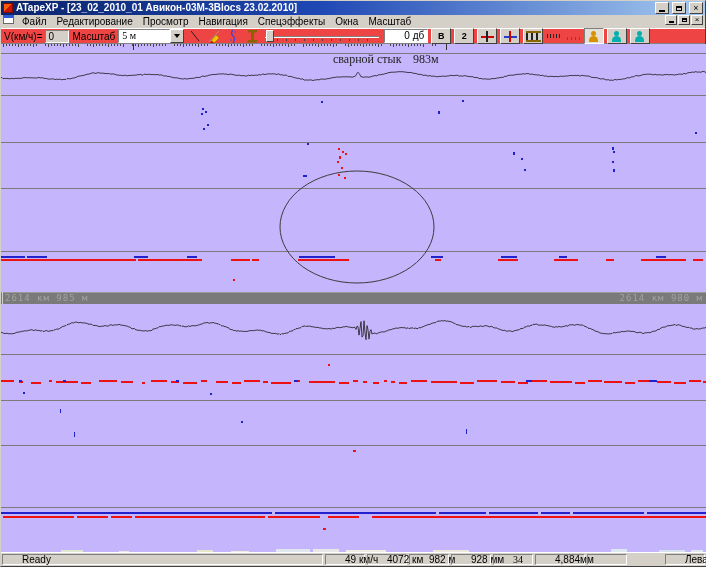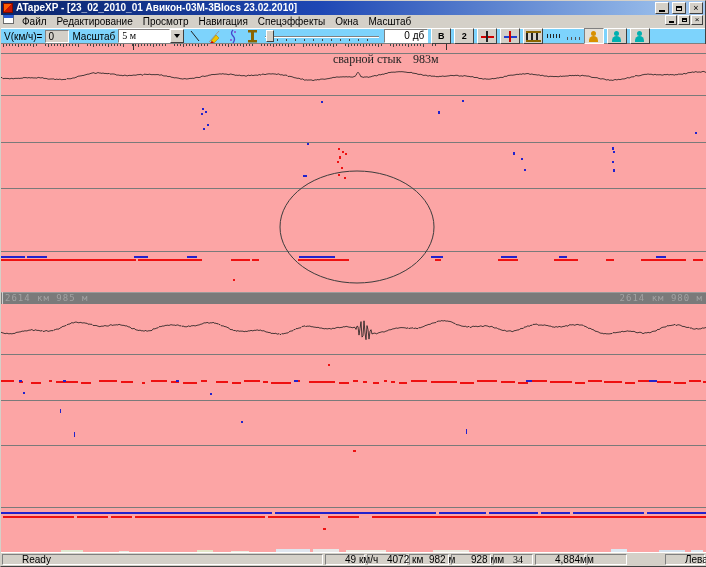--- a/index.html
+++ b/index.html
@@ -17,21 +17,21 @@
   .glyph-restore{width:6px;height:5px;border:1px solid #000;border-top-width:2px;}
   
   .menubar{height:13px;display:flex;align-items:flex-start;padding:0 2px;background:#d4d0c8;}
   .child-icon{width:11px;height:9px;background:#fff;border:1px solid #6a6a6a;border-top:3px solid #2a5ad4;margin-right:3px;}
   .menu-item{font-size:10px;line-height:13px;padding:0 5px;color:#000;white-space:nowrap;}
   .menu-spacer{flex:1;}
   .childbtn{width:12px;height:10px;display:flex;align-items:center;justify-content:center;font-size:8px;line-height:8px;padding:0;margin-left:1px;}
   .glyph-min-s{width:5px;height:2px;background:#000;margin-top:4px;}
   .glyph-restore-s{width:5px;height:4px;border:1px solid #000;border-top-width:2px;}
   
-  .toolbar{height:16px;display:flex;align-items:center;gap:3px;padding:0 3px;background:#7dd3fc;border-top:1px solid #fff;border-bottom:1px solid #808080;}
+  .toolbar{height:16px;display:flex;align-items:center;gap:3px;padding:0 3px;background:#ef4444;border-top:1px solid #fff;border-bottom:1px solid #808080;}
   .tb-label{font-size:10px;white-space:nowrap;}
   .speed-box{width:24px;height:13px;font-size:10px;line-height:11px;padding-left:2px;background:#d4d0c8;}
   .combo{display:flex;height:14px;}
   .combo-field{width:52px;background:#fff;font-size:10px;line-height:12px;padding-left:3px;border:1px solid;border-color:#808080 #fff #fff #808080;font-family:Liberation Serif, serif;}
   .combo-btn{width:14px;display:flex;align-items:center;justify-content:center;padding:0;}
   .arrow-down{width:0;height:0;border-left:3px solid transparent;border-right:3px solid transparent;border-top:4px solid #000;}
   .flat-icon{width:16px;height:16px;display:flex;align-items:center;justify-content:center;flex:0 0 auto;}
   .slider{position:relative;width:118px;height:15px;flex:0 0 auto;}
   .slider-track{position:absolute;left:2px;right:2px;top:7px;height:1px;background:#808080;box-shadow:0 1px 0 #fff;}
   .slider-ticks{position:absolute;left:14px;right:6px;top:10px;height:2px;background:repeating-linear-gradient(90deg,#444 0 1px,transparent 1px 9px);}
@@ -42,21 +42,21 @@
   .btn-letter{font-size:9px;font-weight:bold;line-height:9px;position:relative;}
   .track-grid{width:15px;height:11px;border-top:2px solid #8a6400;border-bottom:2px solid #8a6400;background:repeating-linear-gradient(90deg,#222 0 2px,transparent 2px 5px);}
   .dashes-dense{width:15px;height:4px;background:repeating-linear-gradient(90deg,#222 0 1px,transparent 1px 3px);align-self:center;}
   .dashes-sparse{width:13px;height:3px;background:repeating-linear-gradient(90deg,#555 0 1px,transparent 1px 4px);margin-top:4px;}
   .person{width:10px;height:11px;position:relative;}
   .person::before{content:'';position:absolute;left:2px;top:0;width:5px;height:5px;border-radius:50%;background:currentColor;}
   .person::after{content:'';position:absolute;left:0;top:5px;width:9px;height:6px;border-radius:5px 5px 0 0;background:currentColor;}
   .person-yellow{color:#d89000;}
   .person-cyan{color:#00b0b0;}
   
-  .chart{position:absolute;top:43px;left:0;width:706px;height:510px;background:#fca5a5;}
+  .chart{position:absolute;top:43px;left:0;width:706px;height:510px;background:#c4b5fd;}
   .chart svg{position:absolute;top:0;left:0;}
   
   .statusbar{position:absolute;bottom:0;left:0;width:706px;height:14px;background:#d4d0c8;border-top:1px solid #fff;display:flex;gap:2px;padding:1px 2px 1px 1px;}
   .sb-panel{font-size:10px;line-height:10px;padding:0 19px;white-space:nowrap;color:#000;}
   .sb-ready{flex:1;}
   .sb-w44{width:23px;}.sb-w34{width:34px;}.sb-w38{width:38px;}.sb-w24{width:40px;font-family:Liberation Serif, serif;}.sb-w50{width:50px;}.sb-w28{width:28px;}.sb-w36{width:36px;margin-left:36px;}
 </style>
 </head>
 <body>
 

